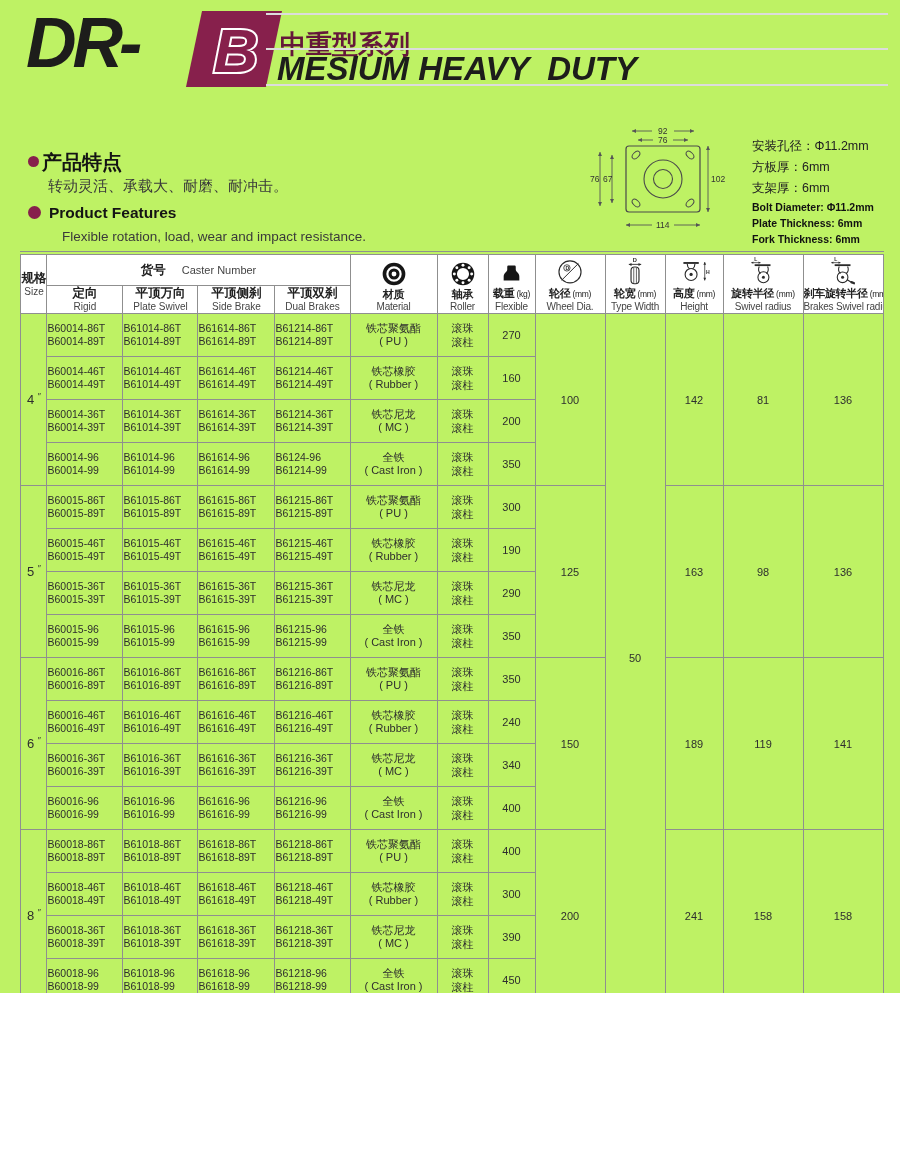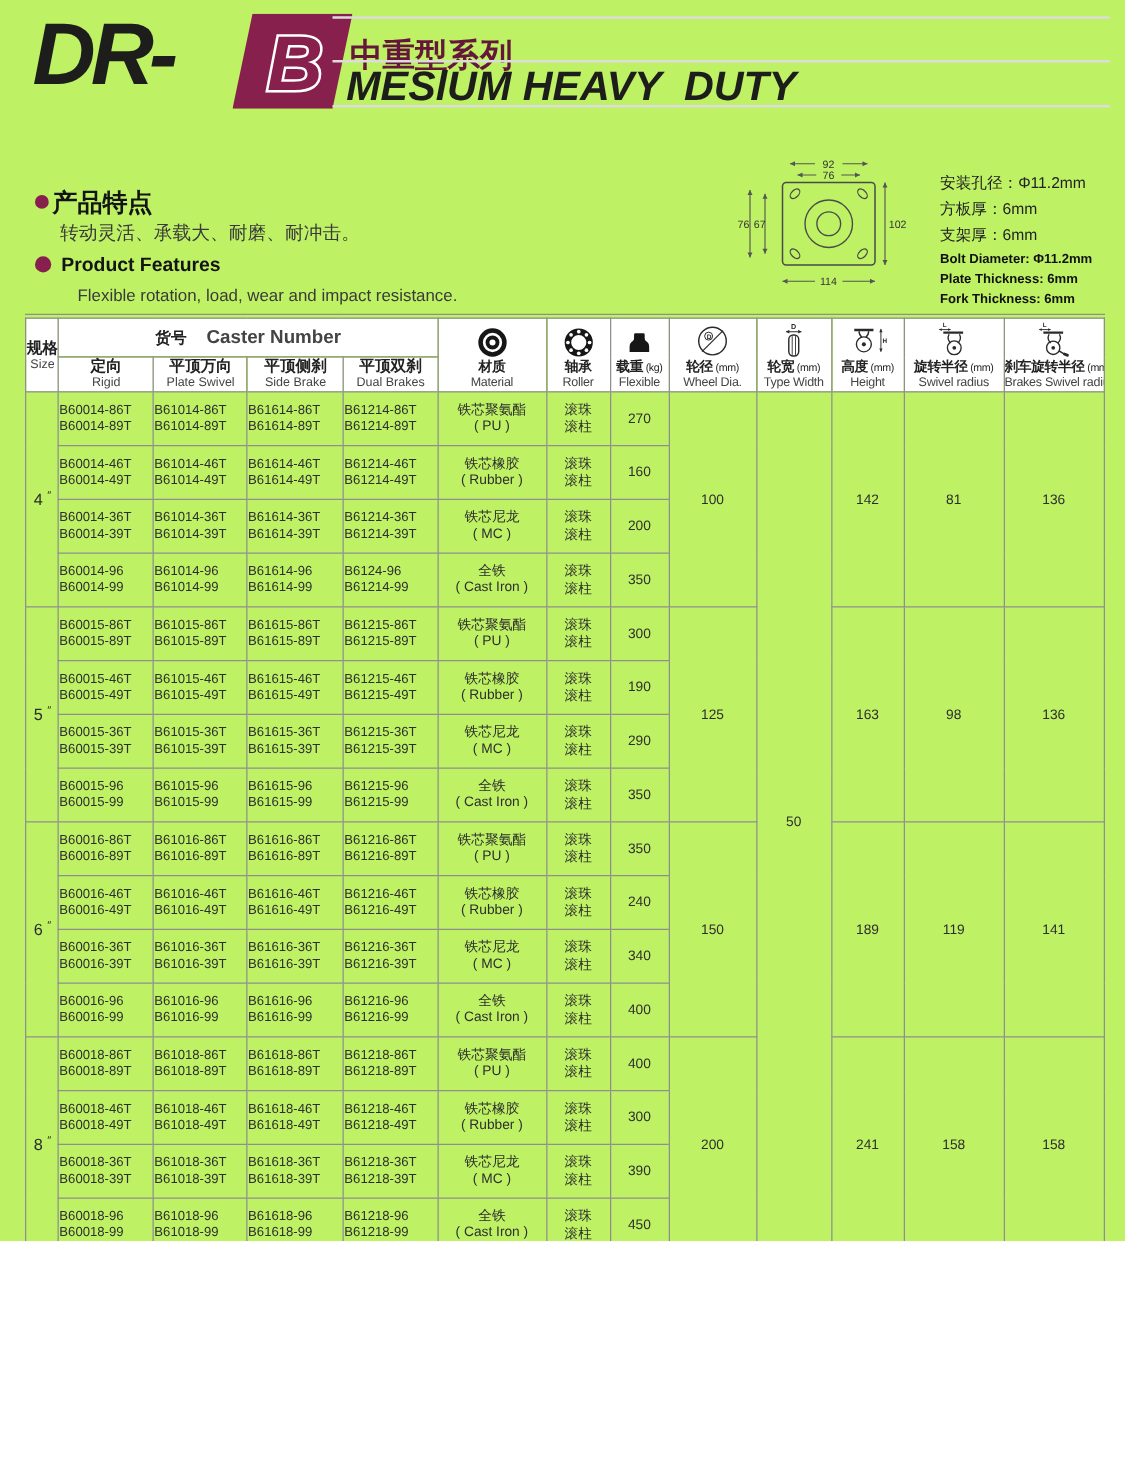--- a/index.html
+++ b/index.html
@@ -35,21 +35,21 @@
 
   
   .table-wrap{position:absolute;left:20px;top:251px;width:864px;
               border-top:1px solid #8f8f8f;border-bottom:1px solid #8f8f8f;padding:2px 0;}
   table.spec{border-collapse:collapse;table-layout:fixed;width:862px;margin:0 auto;}
   table.spec th,table.spec td{border:1px solid #8f8f8f;overflow:hidden;padding:0;}
   table.spec thead th{font-weight:bold;background:#fff;}
   .th-size .cn,.th-sub .cn{font-size:12.5px;font-weight:bold;line-height:15px;}
   .th-size .en,.th-sub .en{font-size:10px;font-weight:normal;color:#444;line-height:12px;}
   .th-caster{height:30px;font-size:12.5px;}
-  .th-caster .en{font-size:15px;font-weight:bold;color:#444;margin-left:16px;}
+  .th-caster .en{font-size:11px;font-weight:normal;color:#444;margin-left:16px;}
   .th-icon .ic{height:30px;display:flex;align-items:flex-end;justify-content:center;}
   .th-icon .cn{font-size:11px;font-weight:bold;line-height:14px;white-space:nowrap;letter-spacing:-0.3px;}
   .th-icon .cn .unit{font-size:8.5px;font-weight:normal;}
   .th-icon .en{font-size:10px;font-weight:normal;color:#444;line-height:11px;white-space:nowrap;letter-spacing:-0.2px;}
   table.spec tbody tr{height:43px;}
   td.part{font-size:10.5px;text-align:left;padding-left:7px;color:#2e2e2e;line-height:13px;}
   td.material{text-align:center;font-size:11px;line-height:13.5px;color:#2e2e2e;}
   td.roller{text-align:center;font-size:11px;line-height:14px;color:#2e2e2e;}
   td.num{text-align:center;font-size:11px;color:#2e2e2e;}
   td.sizecell{text-align:center;font-size:13px;color:#2e2e2e;}

